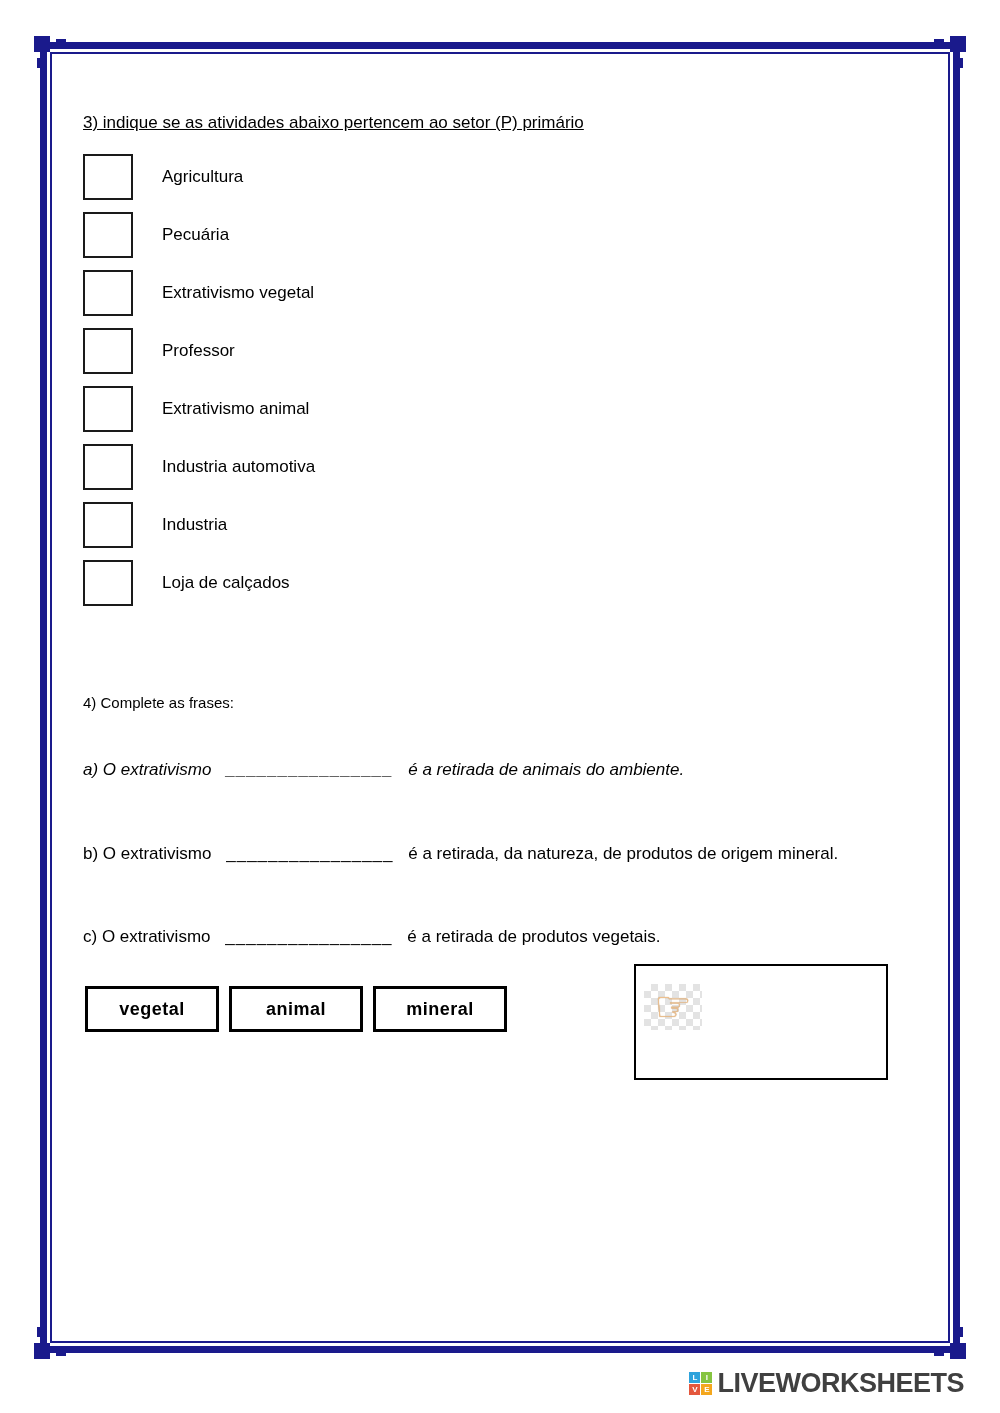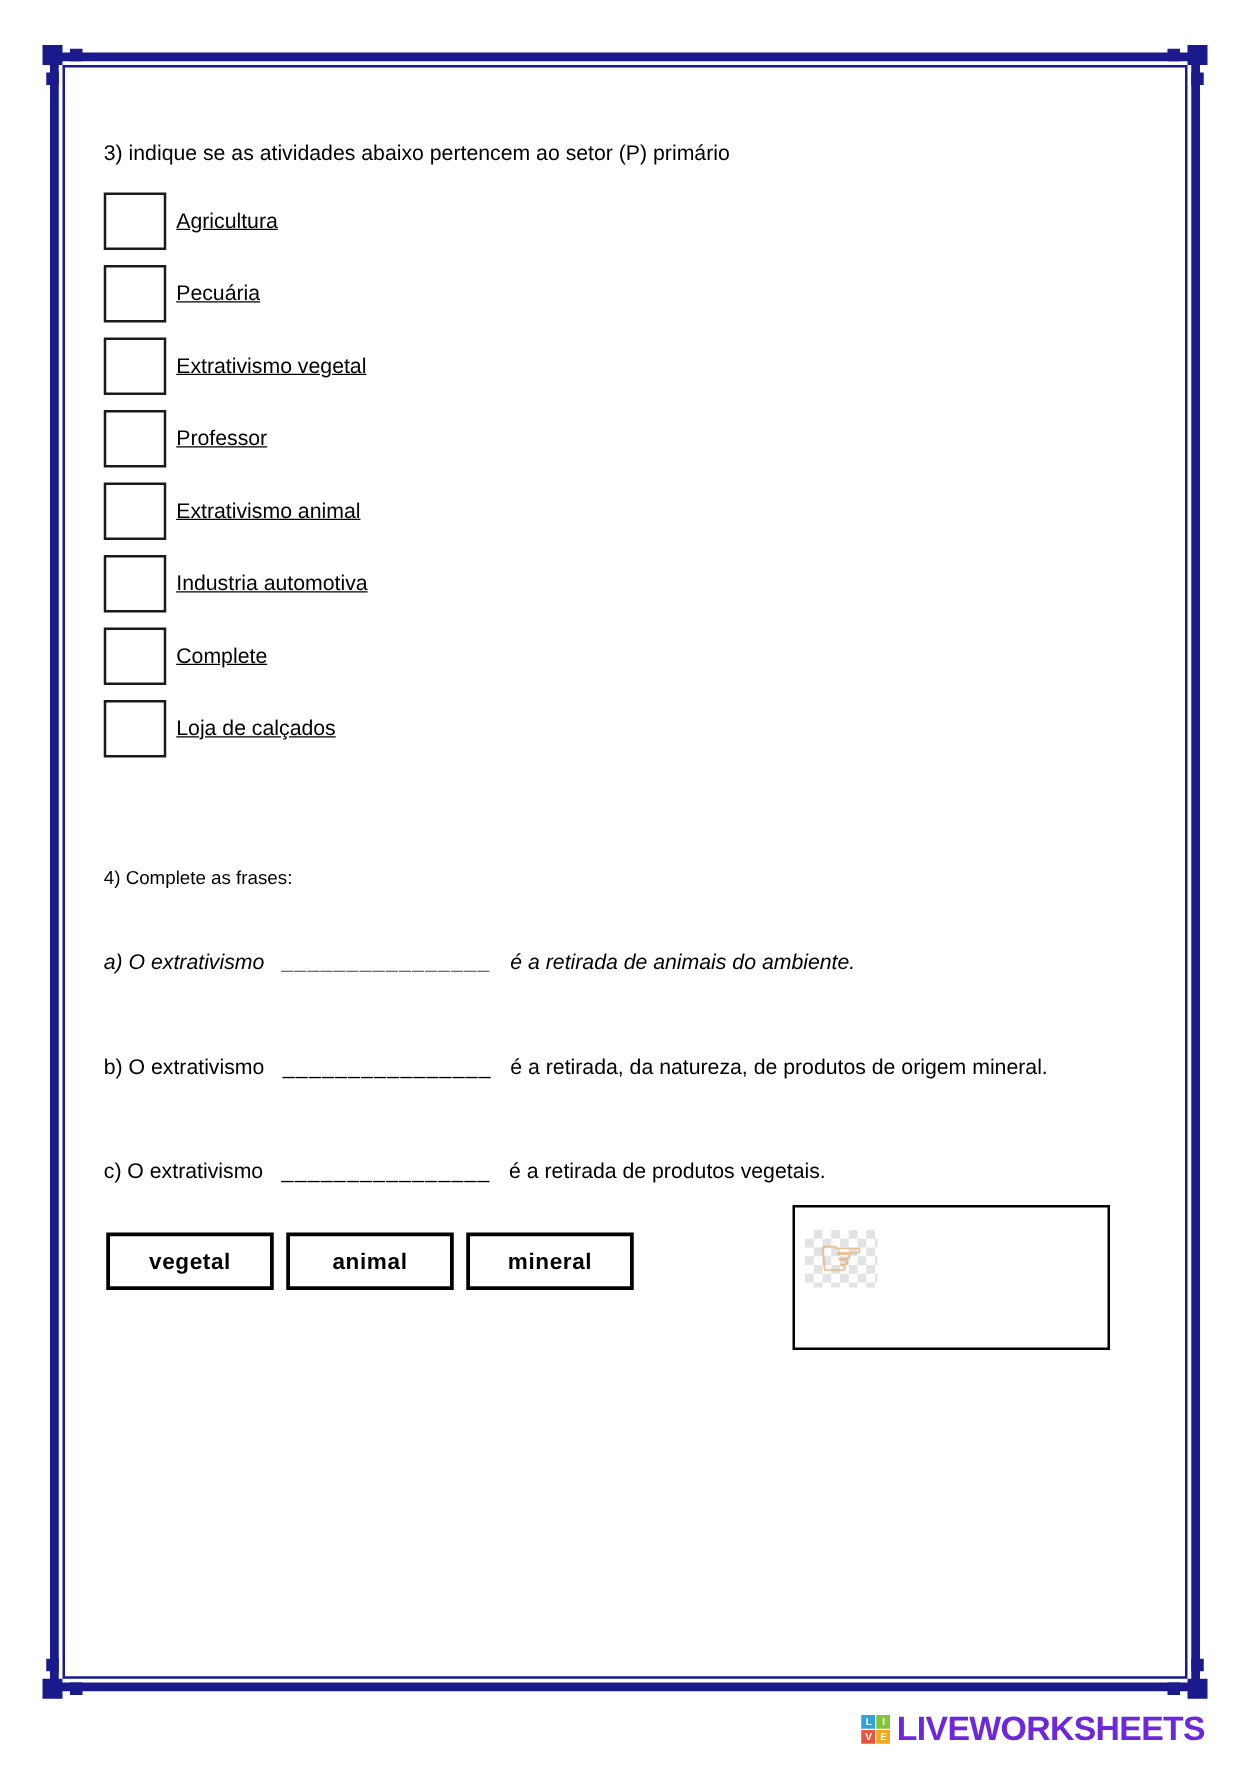--- a/index.html
+++ b/index.html
@@ -26,28 +26,28 @@
   .corner::before, .corner::after { content: ""; position: absolute; background: var(--navy); }
   .corner::before { width: 10px; height: 10px; left: 22px; top: 3px; }
   .corner::after  { width: 10px; height: 10px; left: 3px;  top: 22px; }
   .corner.tl { left: -13px;  top: -13px; }
   .corner.tr { right: -13px; top: -13px;  transform: scaleX(-1); }
   .corner.bl { left: -13px;  bottom: -13px; transform: scaleY(-1); }
   .corner.br { right: -13px; bottom: -13px; transform: scale(-1,-1); }
 
   
   .q3 { position: absolute; left: 83px; top: 112px; font-size: 17px; }
-  .q3 p { margin: 0 0 20px 0; line-height: 22px; }
+  .q3 p { margin: 0 0 20px 0; line-height: 22px; text-decoration: underline; }
   .q3-items { margin-top: 16px; }
   .q3-row { display: flex; align-items: center; height: 46px; margin-bottom: 12px; }
   .answer-box {
     width: 50px; height: 46px; border: 2px solid #1a1a1a; background: #fff;
     flex: 0 0 auto;
   }
-  .q3-row .lbl { margin-left: 8px; text-decoration: underline; }
+  .q3-row .lbl { margin-left: 29px; }
 
   
   .q4-title { position: absolute; left: 83px; top: 694px; font-size: 15px; }
   .sentence { position: absolute; left: 83px; font-size: 17px; white-space: nowrap; }
   .s-a { top: 760px; font-style: italic; }
   .s-b { top: 844px; }
   .s-c { top: 927px; }
   .blank { margin: 0 10px; letter-spacing: 1px; }
 
   .word-bank { position: absolute; left: 85px; top: 986px; display: flex; gap: 10px; }
@@ -116,21 +116,21 @@
       <div class="q3-row">
         <div class="answer-box"></div>
         <span class="lbl">Extrativismo animal</span>
       </div>
       <div class="q3-row">
         <div class="answer-box"></div>
         <span class="lbl">Industria automotiva</span>
       </div>
       <div class="q3-row">
         <div class="answer-box"></div>
-        <span class="lbl">Complete</span>
+        <span class="lbl">Industria</span>
       </div>
       <div class="q3-row">
         <div class="answer-box"></div>
         <span class="lbl">Loja de calçados</span>
       </div>
     </div>
   </div>
 
   <div class="q4-title">4) Complete as frases:</div>
 
@@ -164,16 +164,16 @@
     </div>
   </div>
 
   <div class="footer">
     <div class="tiles">
       <span class="tile" style="background: rgb(46, 163, 220);">L</span>
       <span class="tile" style="background: rgb(134, 196, 64);">I</span>
       <span class="tile" style="background: rgb(228, 87, 61);">V</span>
       <span class="tile" style="background: rgb(244, 167, 29);">E</span>
     </div>
-    <span class="brand" style="color: #6d28d9;">LIVEWORKSHEETS</span>
+    <span class="brand" style="color: #404040;">LIVEWORKSHEETS</span>
   </div>
 
 </div>
 
 </body></html>

